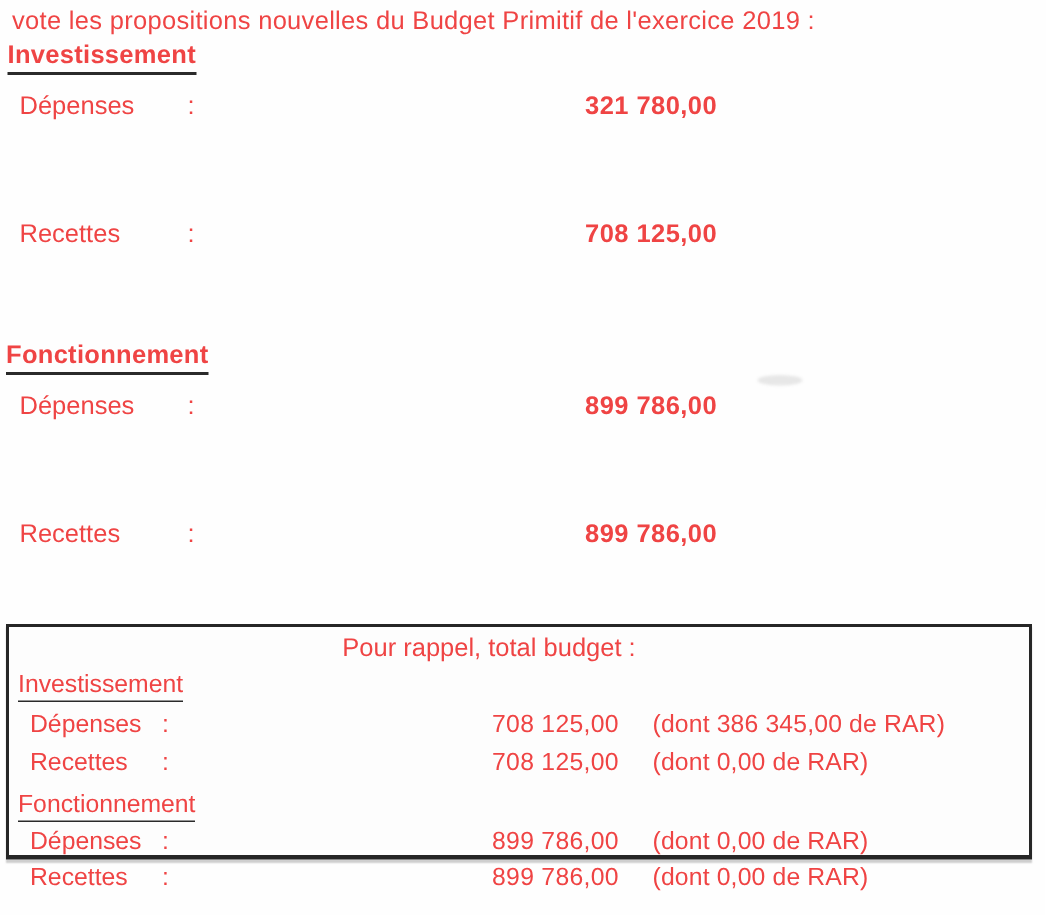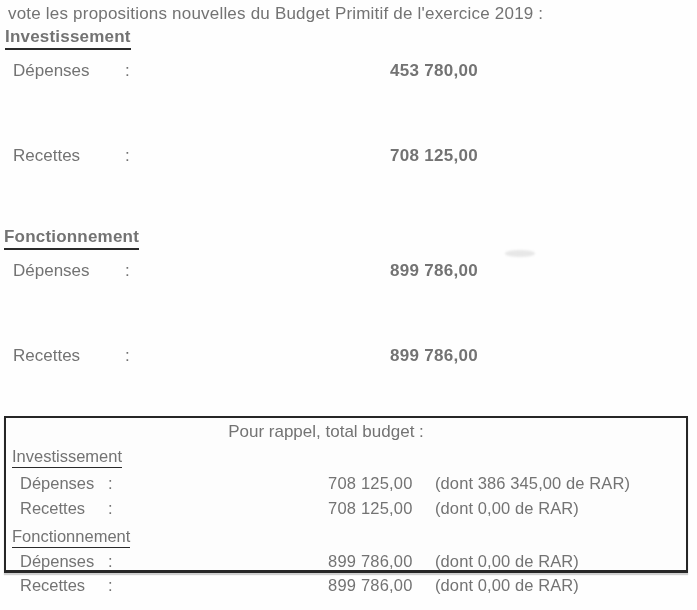--- a/index.html
+++ b/index.html
@@ -6,21 +6,21 @@
     margin: 0;
     padding: 0;
     background: #ffffff;
   }
   .page {
     position: relative;
     width: 697px;
     height: 610px;
     background: #fefefe;
     font-family: "Liberation Sans", sans-serif;
-    color: #737373;
+    color: #ef4444;
     overflow: hidden;
   }
   .intro {
     position: absolute;
     left: 8px;
     top: 4px;
     font-size: 17px;
     letter-spacing: 0.2px;
   }
   .section-heading {
@@ -132,21 +132,21 @@
 
   <div class="intro">vote les propositions nouvelles du Budget Primitif de l'exercice 2019 :</div>
 
   <div class="section-heading" style="top:27px;">
     <span class="u">Investissement</span>
   </div>
 
   <div class="row" style="top:61px;">
     <span class="label">Dépenses</span>
     <span class="colon">:</span>
-    <span class="value">453 780,00</span>
+    <span class="value">321 780,00</span>
   </div>
 
   <div class="row" style="top:146px;">
     <span class="label">Recettes</span>
     <span class="colon">:</span>
     <span class="value">708 125,00</span>
   </div>
 
   <div class="section-heading" style="top:227px; left:4px;">
     <span class="u">Fonctionnement</span>

